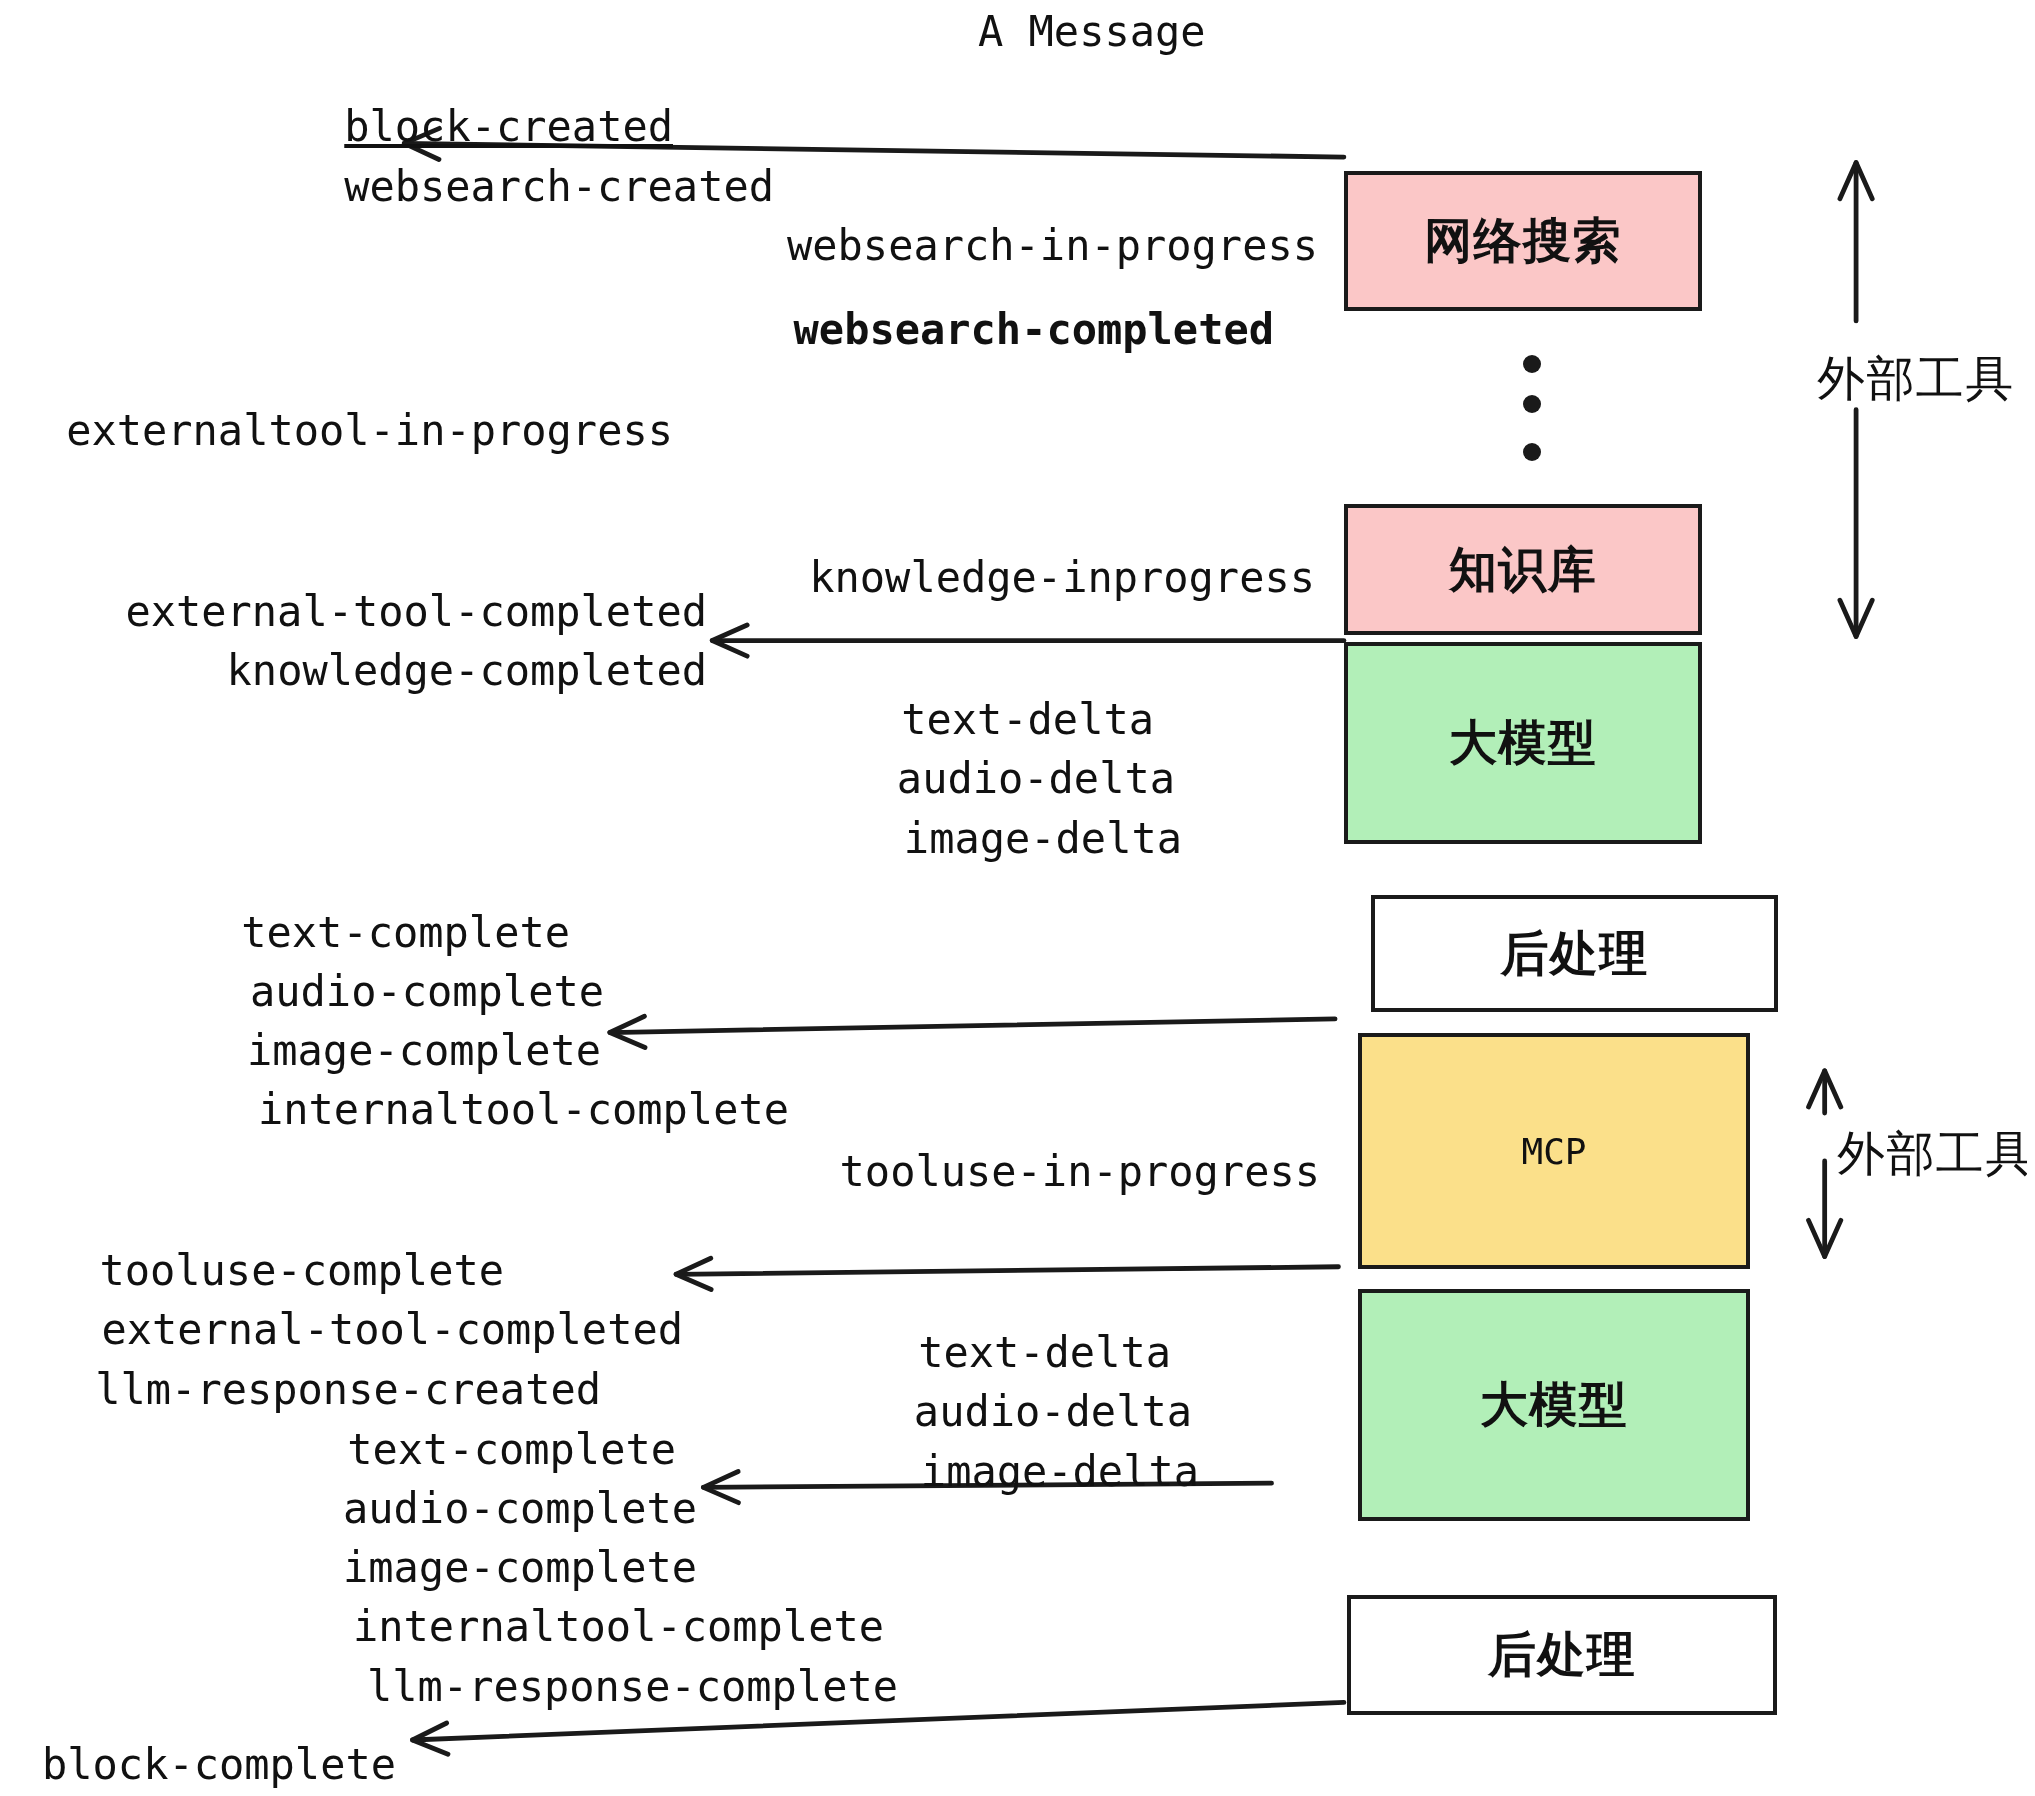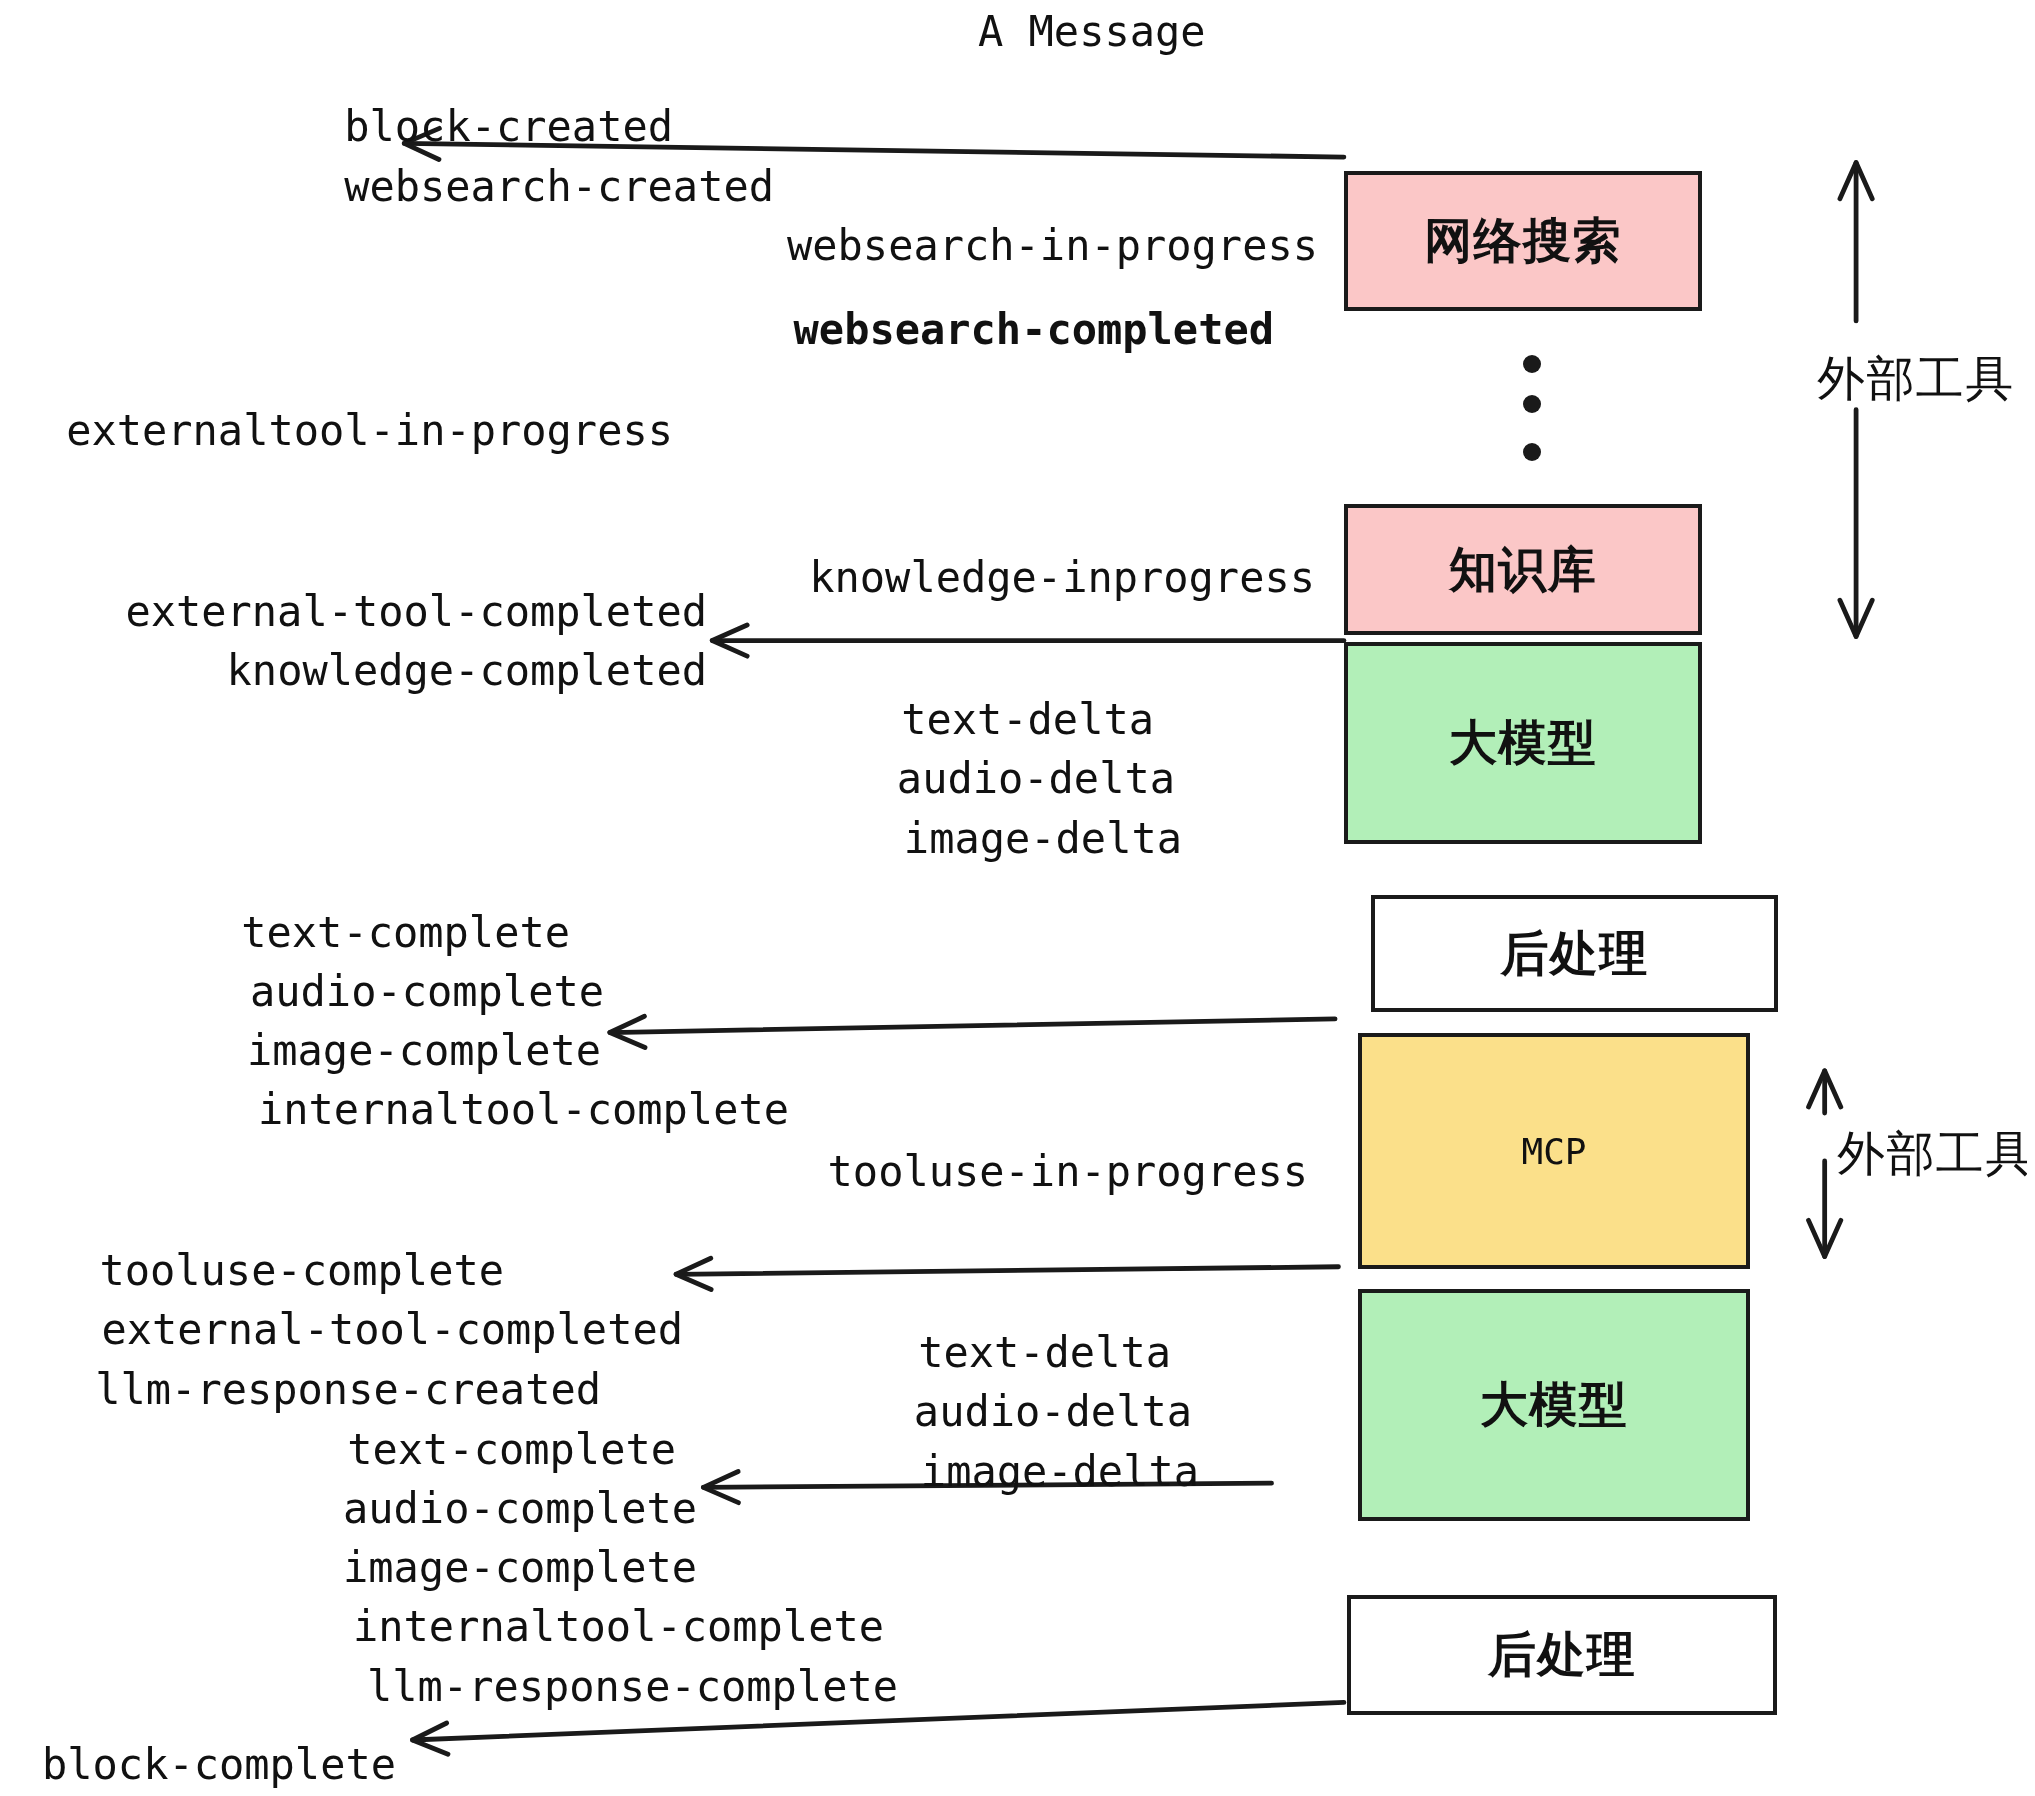--- a/index.html
+++ b/index.html
@@ -124,36 +124,36 @@
       <div class="box mono" style="left: 1358px; top: 1033px; width: 392px; height: 236px; background: rgb(251, 224, 138);">MCP</div>
       <div class="box" style="left: 1358px; top: 1289px; width: 392px; height: 232px; background: rgb(178, 239, 184);">大模型</div>
       <div class="box" style="left: 1347px; top: 1595px; width: 430px; height: 120px; background: rgb(255, 255, 255);">后处理</div>
     </div>
   <div id="dots-layer">
       <div class="dot" style="left: 1523px; top: 355px;"></div>
       <div class="dot" style="left: 1523px; top: 395px;"></div>
       <div class="dot" style="left: 1523px; top: 443px;"></div>
     </div>
   <div id="events-layer">
-      <div class="evt r" style="left: 0px; width: 673px; top: 106px;">block-created</div>
+      <div class="evt r" style="left: 0px; width: 673px; top: 106px; text-decoration: underline;">block-created</div>
       <div class="evt r" style="left: 0px; width: 774px; top: 166px;">websearch-created</div>
       <div class="evt r" style="left: 0px; width: 1318px; top: 225px;">websearch-in-progress</div>
       <div class="evt r" style="left: 0px; width: 1274px; top: 309px; font-weight: bold;">websearch-completed</div>
       <div class="evt r" style="left: 0px; width: 673px; top: 410px;">externaltool-in-progress</div>
       <div class="evt r" style="left: 0px; width: 1315px; top: 557px;">knowledge-inprogress</div>
       <div class="evt r" style="left: 0px; width: 707px; top: 591px;">external-tool-completed</div>
       <div class="evt r" style="left: 0px; width: 707px; top: 650px;">knowledge-completed</div>
       <div class="evt r" style="left: 0px; width: 1154px; top: 699px;">text-delta</div>
       <div class="evt r" style="left: 0px; width: 1175px; top: 758px;">audio-delta</div>
       <div class="evt r" style="left: 0px; width: 1182px; top: 818px;">image-delta</div>
       <div class="evt r" style="left: 0px; width: 570px; top: 912px;">text-complete</div>
       <div class="evt r" style="left: 0px; width: 604px; top: 971px;">audio-complete</div>
       <div class="evt r" style="left: 0px; width: 601px; top: 1030px;">image-complete</div>
       <div class="evt r" style="left: 0px; width: 789px; top: 1089px;">internaltool-complete</div>
-      <div class="evt r" style="left: 0px; width: 1284px; top: 1151px; padding-left: 24px;">tooluse-in-progress</div>
+      <div class="evt r" style="left: 12px; width: 1284px; top: 1151px; padding-left: 24px;">tooluse-in-progress</div>
       <div class="evt r" style="left: 16px; width: 488px; top: 1250px;">tooluse-complete</div>
       <div class="evt r" style="left: 0px; width: 683px; top: 1309px;">external-tool-completed</div>
       <div class="evt r" style="left: 0px; width: 1171px; top: 1332px;">text-delta</div>
       <div class="evt r" style="left: 0px; width: 601px; top: 1369px;">llm-response-created</div>
       <div class="evt r" style="left: 0px; width: 1192px; top: 1391px;">audio-delta</div>
       <div class="evt r" style="left: 0px; width: 1199px; top: 1451px;">image-delta</div>
       <div class="evt r" style="left: 0px; width: 676px; top: 1429px;">text-complete</div>
       <div class="evt r" style="left: 0px; width: 697px; top: 1488px;">audio-complete</div>
       <div class="evt r" style="left: 0px; width: 697px; top: 1547px;">image-complete</div>
       <div class="evt r" style="left: 0px; width: 884px; top: 1606px;">internaltool-complete</div>

